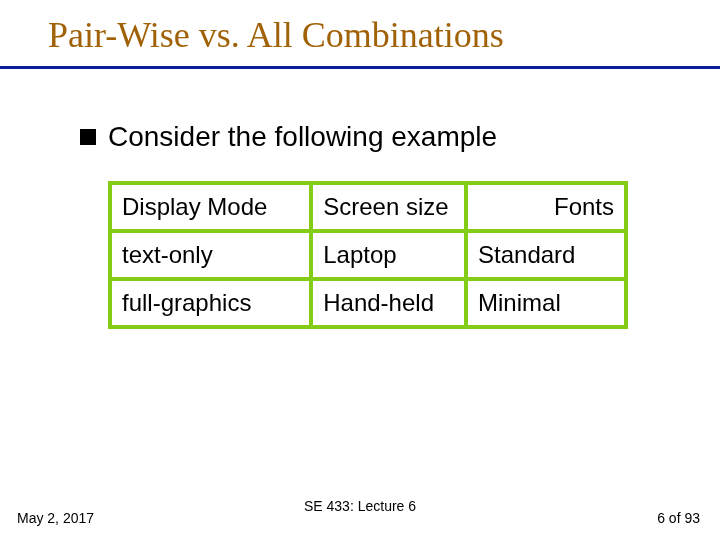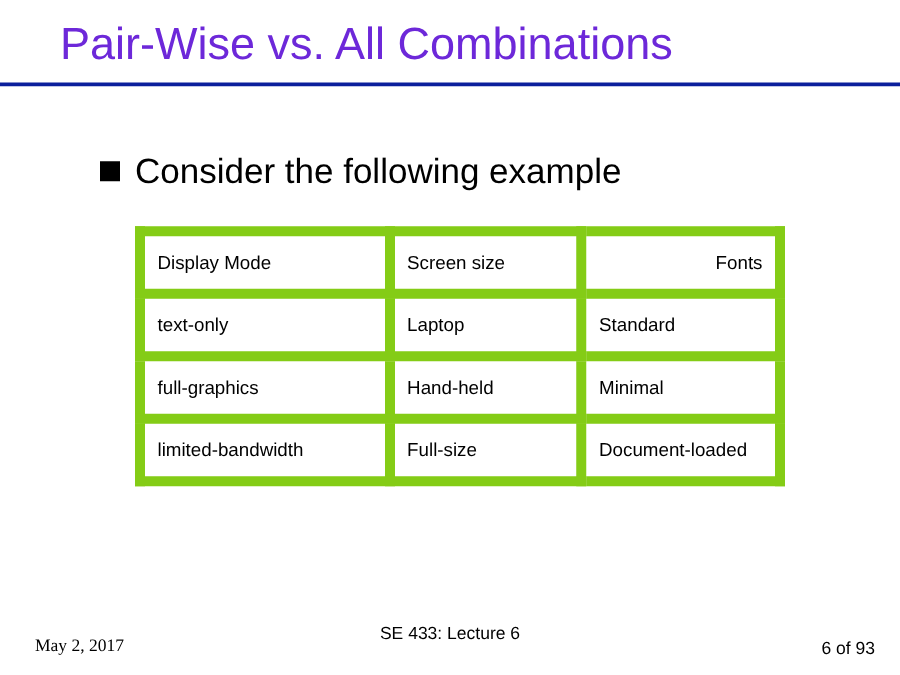--- a/index.html
+++ b/index.html
@@ -14,22 +14,23 @@
   }
   .slide {
     position: relative;
     width: 720px;
     height: 540px;
     box-sizing: border-box;
   }
   .title {
     font-size: 36px;
     font-weight: normal;
-    color: #6d28d9;
+    color: #a16207;
     padding: 14px 0 6px 48px;
+    font-family: Liberation Serif, serif;
   }
   .title-rule {
     height: 3px;
     background: #0b1f9c;
     margin: 4px 0 0 0;
     width: 100%;
   }
   .body {
     padding: 52px 20px 0 80px;
   }
@@ -51,43 +52,42 @@
   }
   .tbl-wrap {
     margin: 28px 0 0 28px;
     width: 520px;
   }
   table.grid {
     border-collapse: collapse;
     width: 100%;
   }
   table.grid td {
-    border: 8px solid #84cc16;
-    font-size: 15px;
+    border: 4px solid #84cc16;
+    font-size: 24px;
     padding: 8px 10px;
     vertical-align: middle;
     background: #fff;
     height: 26px;
   }
   .col-a { width: 39%; }
   .col-b { width: 30%; border-radius: 19px; }
   .col-c { width: 31%; text-align: right; }
   .footer {
     position: absolute;
     bottom: 14px;
     left: 0;
     width: 720px;
     font-size: 14px;
     color: #000;
   }
   .footer .date {
     position: absolute;
-    left: 28px;
+    left: 17px;
     bottom: 0;
-    font-family: Liberation Serif, serif;
   }
   .footer .mid {
     position: absolute;
     left: 50%;
     transform: translateX(-50%);
     bottom: 12px;
   }
   .footer .page {
     position: absolute;
     right: 20px;
@@ -119,25 +119,20 @@
         <tr>
           <td>text-only</td>
           <td>Laptop</td>
           <td>Standard</td>
         </tr>
         <tr>
           <td>full-graphics</td>
           <td>Hand-held</td>
           <td>Minimal</td>
         </tr>
-        <tr>
-          <td>limited-bandwidth</td>
-          <td>Full-size</td>
-          <td>Document-loaded</td>
-        </tr>
       </tbody>
         </table>
     </div>
   </div>
 
   <div class="footer">
     <div class="date">May 2, 2017</div>
     <div class="mid">SE 433: Lecture 6</div>
     <div class="page">6 of 93</div>
   </div>

